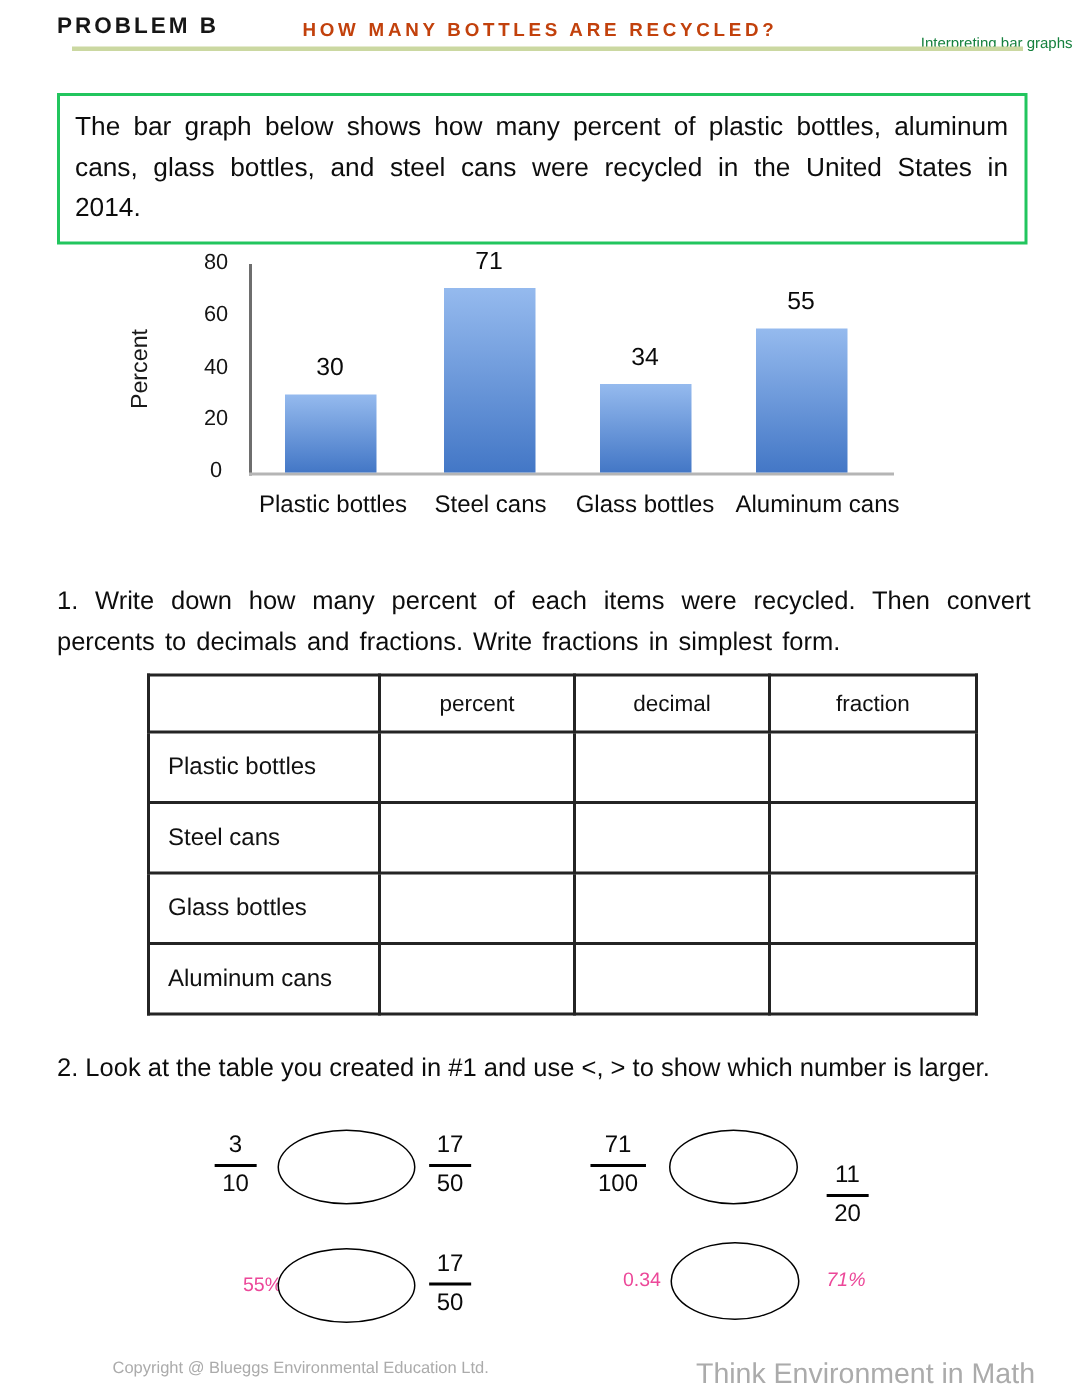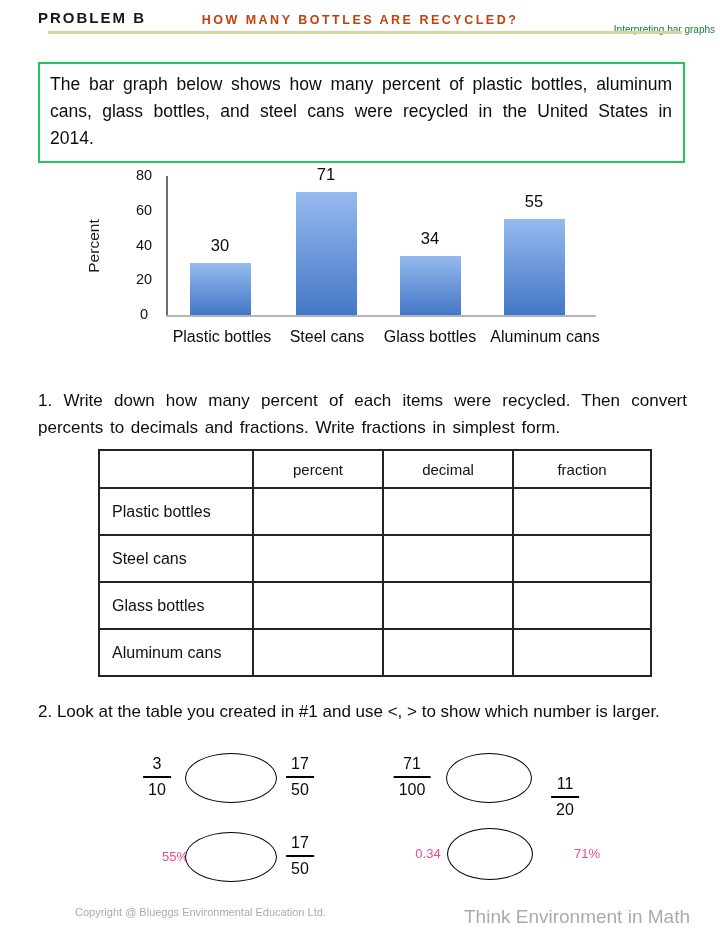--- a/index.html
+++ b/index.html
@@ -157,17 +157,17 @@
       <div class="den">20</div>
     </div>
     <div class="ctext" style="left: 157px; top: 111px;">55%</div>
     <div class="ellipse" style="left: 231px; top: 112px; width: 92px; height: 50px;"></div>
     <div class="frac" style="left: 300px; top: 111px;">
       <div class="num">17</div>
       <div class="den">50</div>
     </div>
     <div class="ctext" style="left: 410px; top: 108px;">0.34</div>
     <div class="ellipse" style="left: 490px; top: 109px; width: 86px; height: 52px;"></div>
-    <div class="ctext" style="left: 569px; top: 108px;">71%</div>
+    <div class="ctext" style="left: 546px; top: 108px; font-style: italic;">71%</div>
   </div>
 
 <div class="abs" id="footer-left">Copyright @ Blueggs Environmental Education Ltd.</div>
 <div class="abs" id="footer-right">Think Environment in Math</div>
 
 </body></html>

